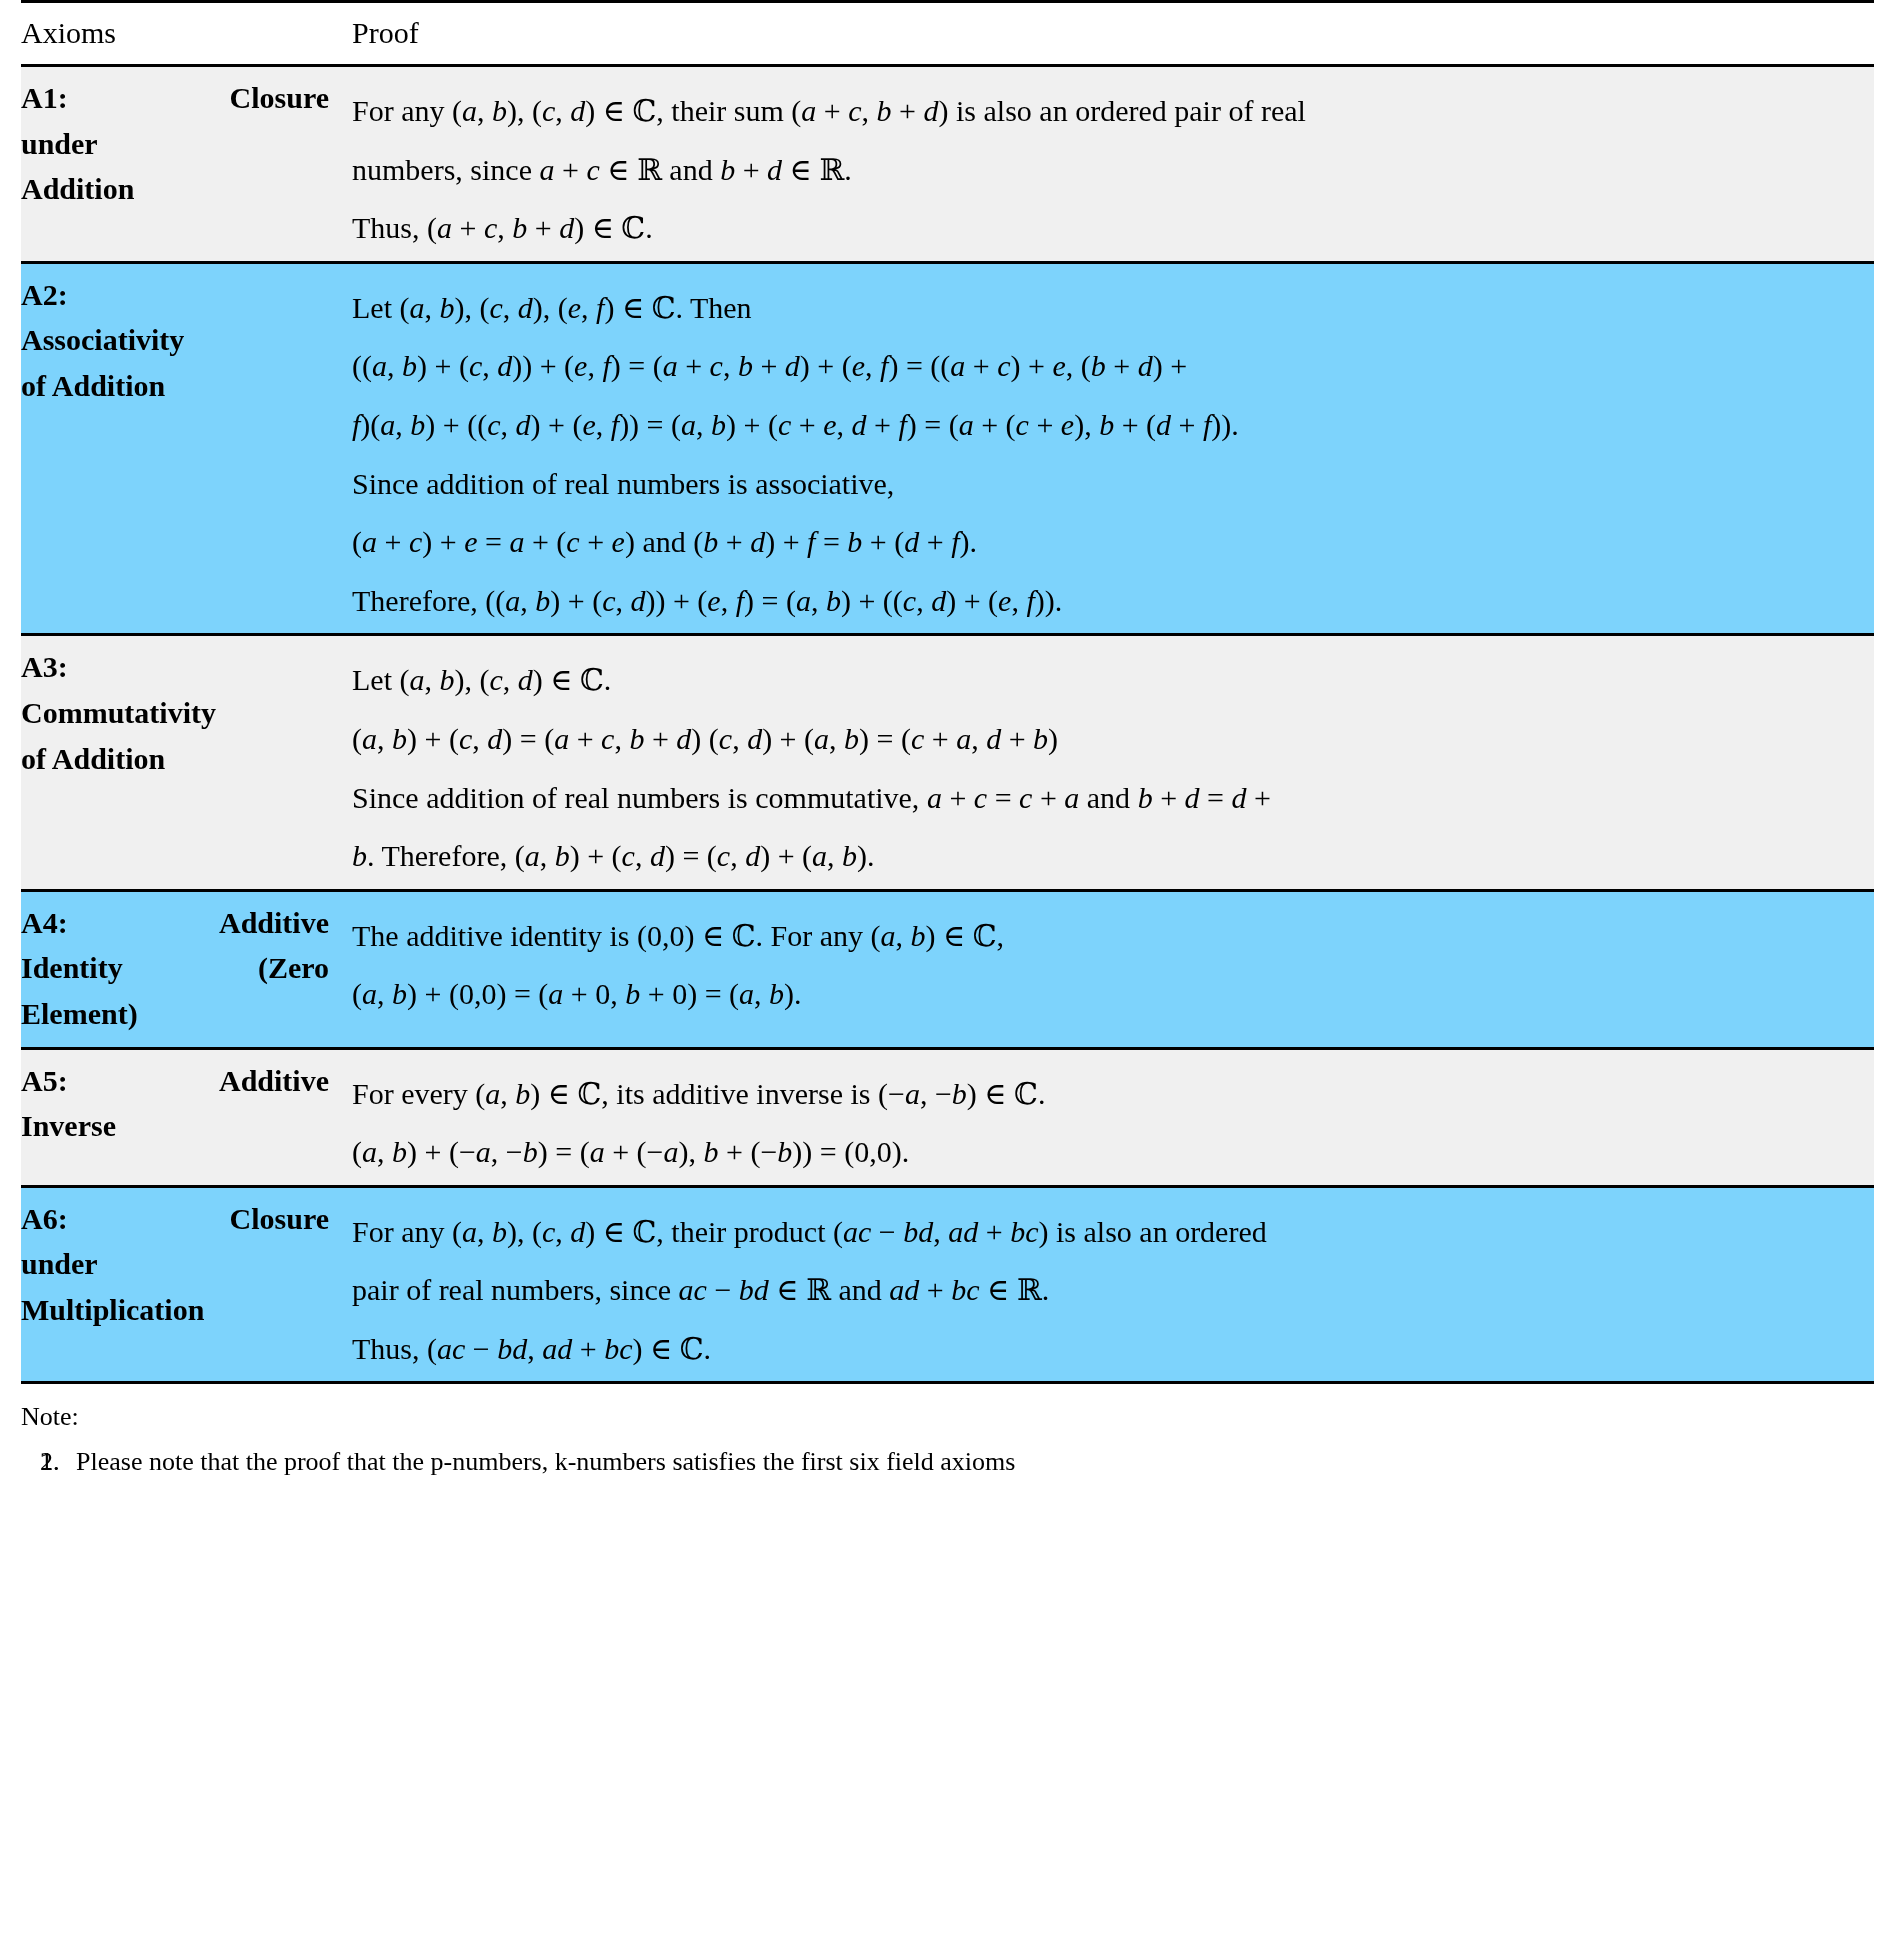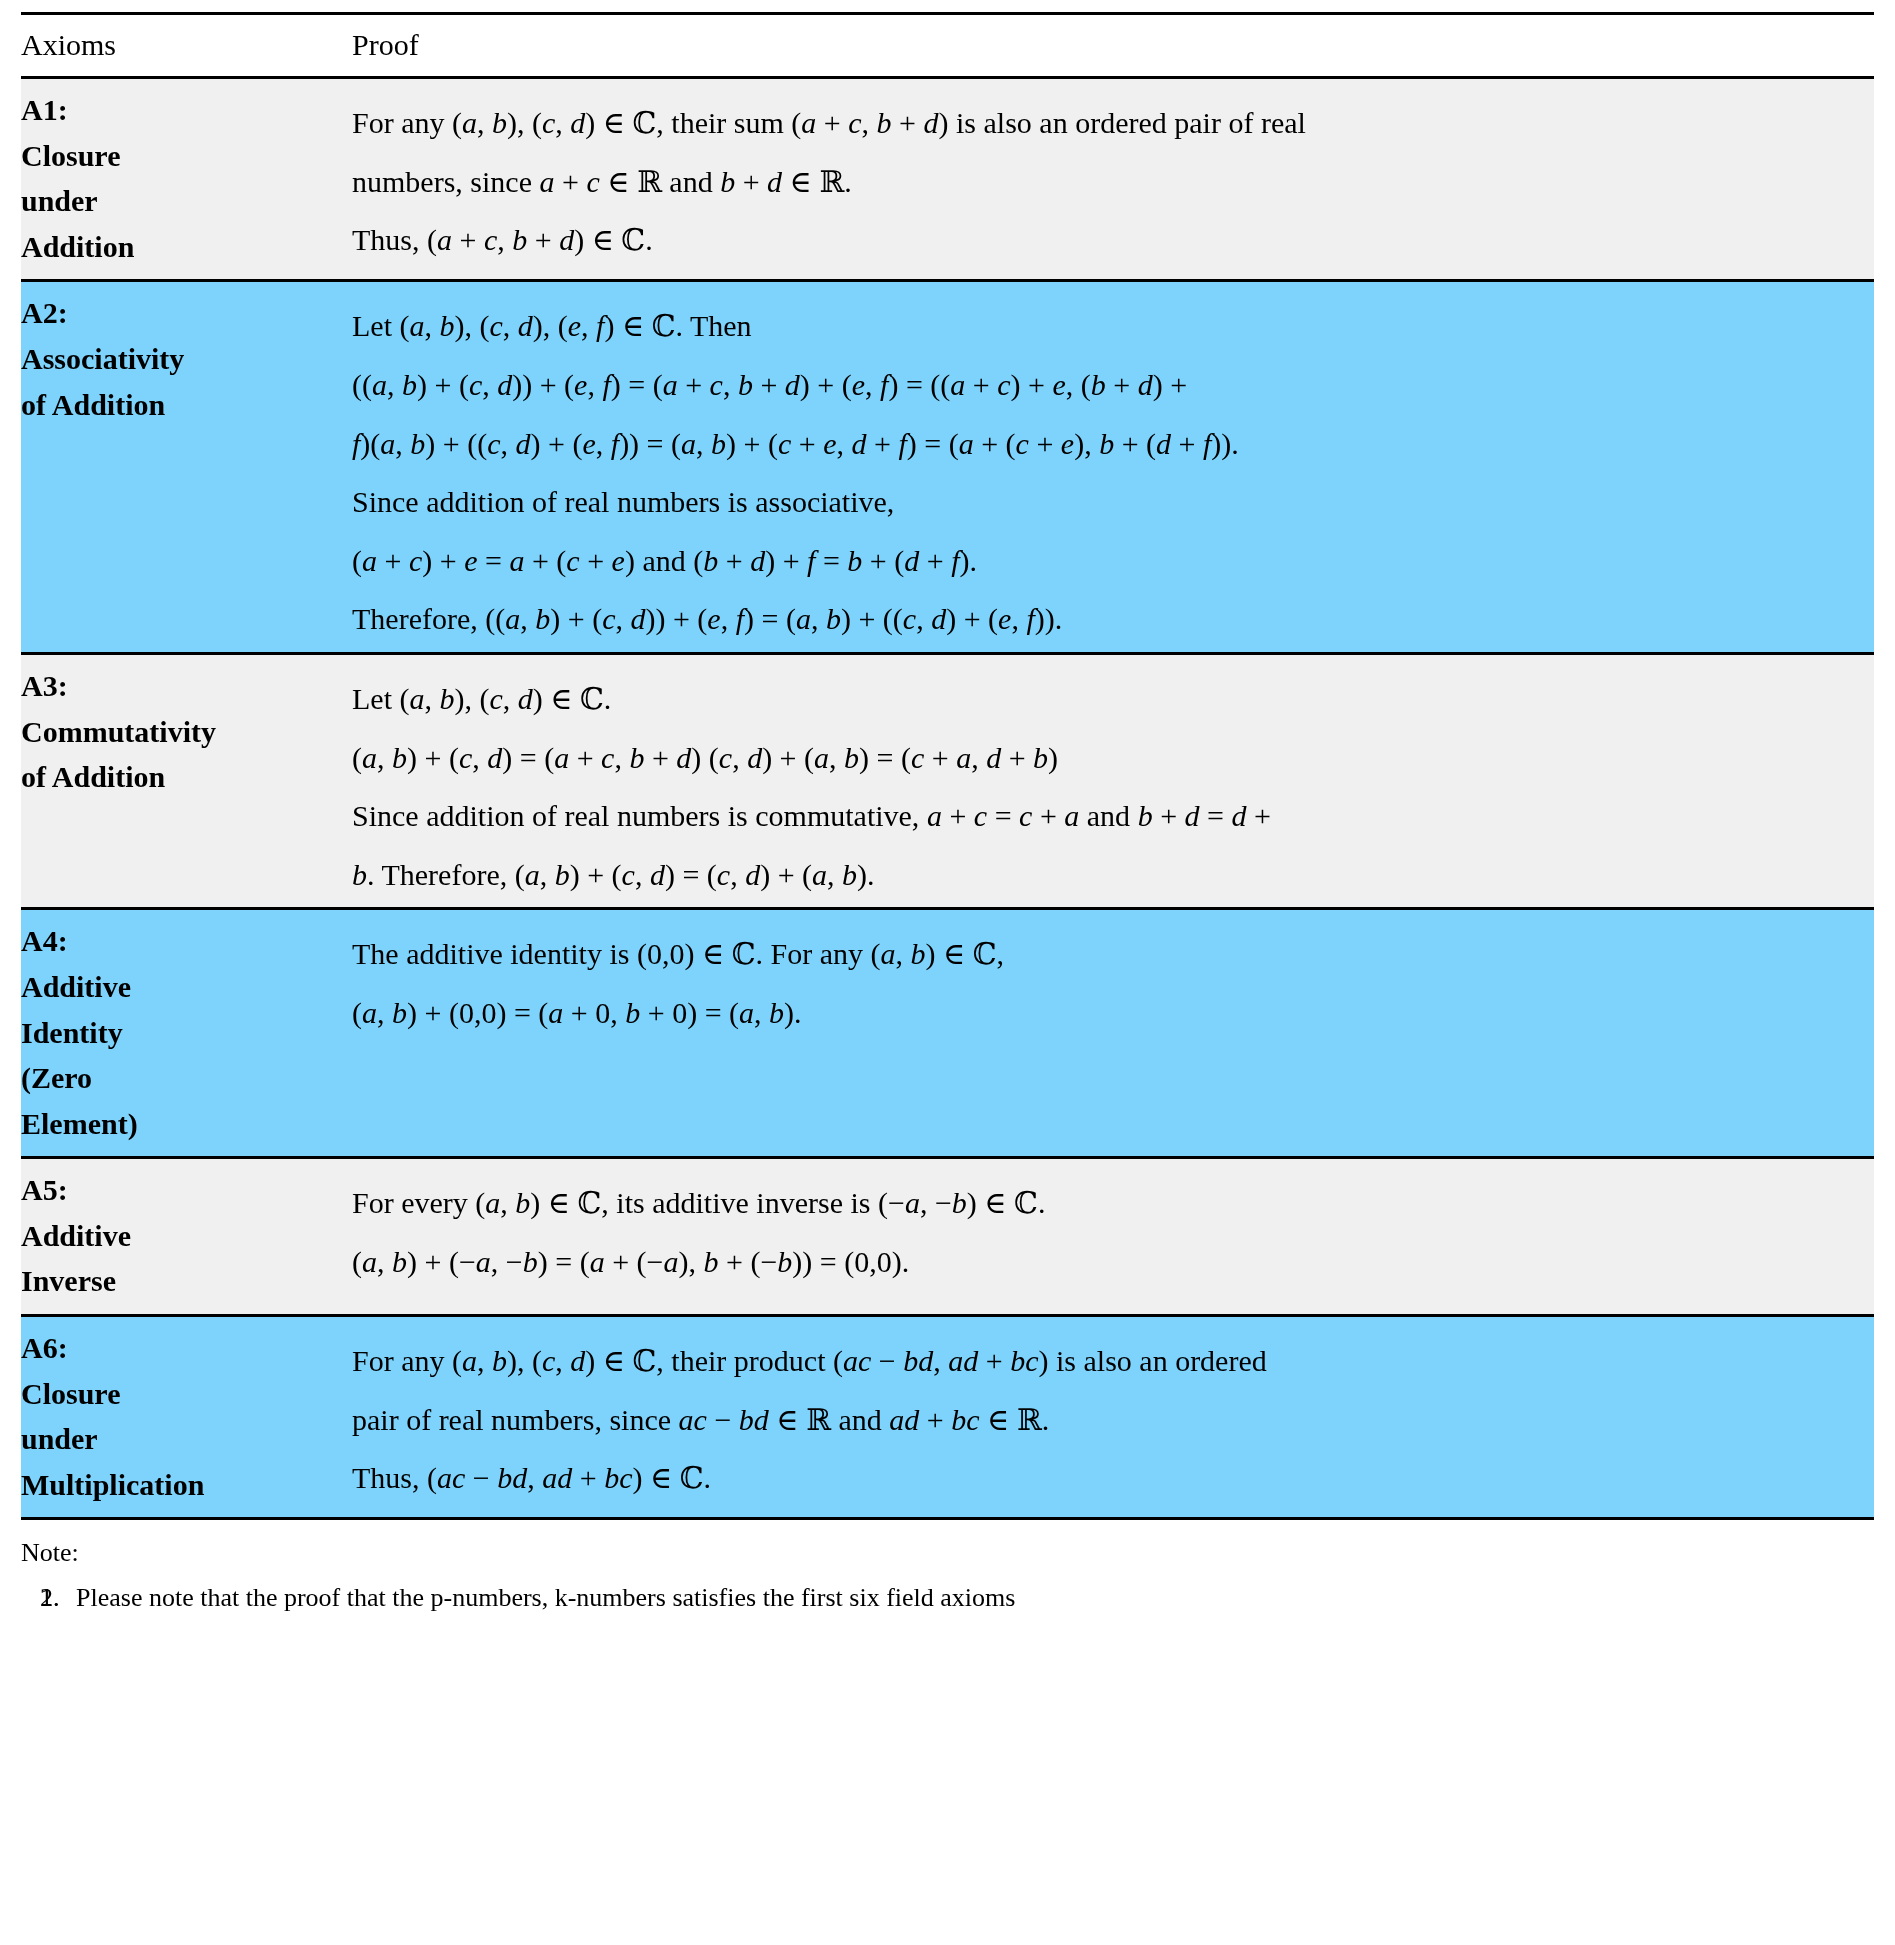--- a/index.html
+++ b/index.html
@@ -13,21 +13,21 @@
     height: 1946px;
     font-family: "Liberation Serif", "DejaVu Serif", serif;
     color: #000000;
     overflow: hidden;
   }
 
   .page {
     position: relative;
     width: 1895px;
     height: 1946px;
-    padding: 12px 21px;
+    padding: 0 21px;
   }
 
   table.axiom-table {
     width: 1853px;
     border-collapse: collapse;
     table-layout: fixed;
     margin: 0;
   }
 
   col.col-axiom { width: 322px; }
@@ -63,21 +63,20 @@
   }
   td.c-proof {
     padding-left: 9px;
     padding-right: 8px;
   }
 
   
   .axiom-line {
     display: block;
     white-space: nowrap;
-    flex-direction: column;
   }
   .axiom-line.spread {
     display: flex;
     justify-content: space-between;
   }
 
   .proof-line {
     display: block;
     white-space: nowrap;
     margin-top: 13px;

